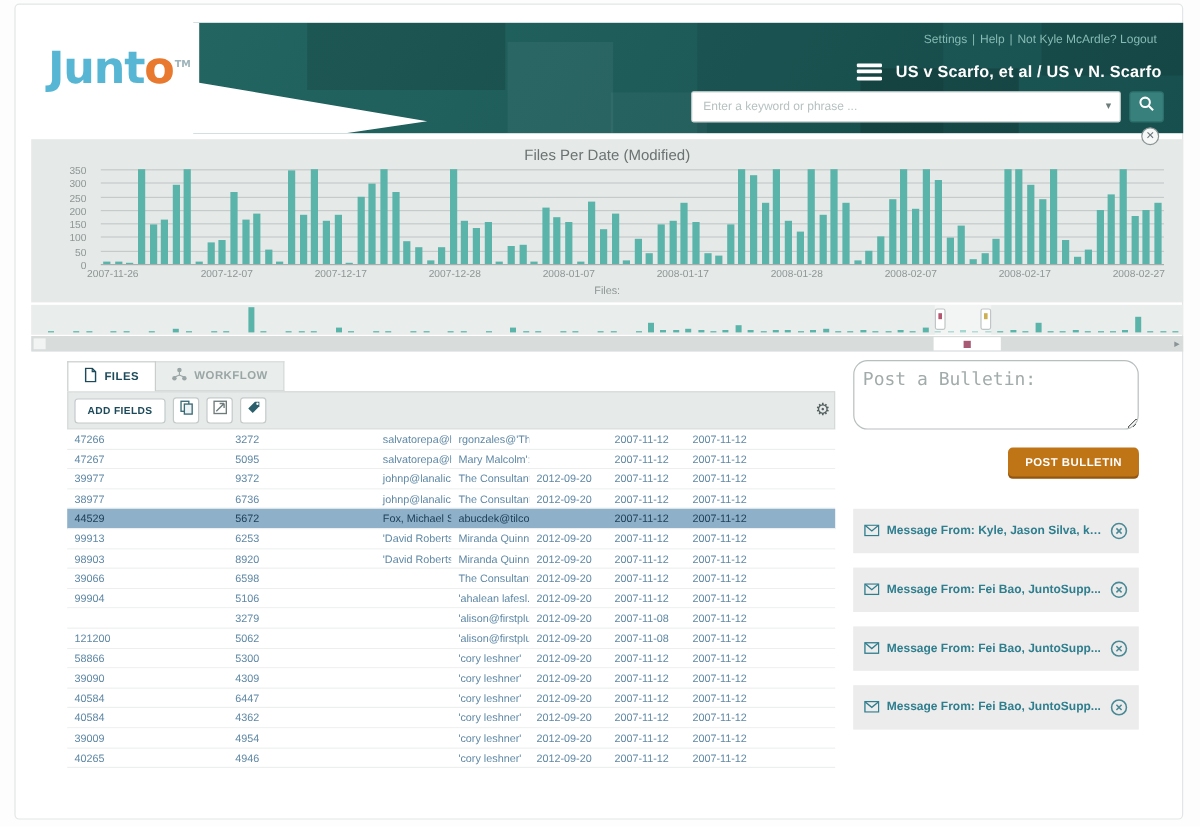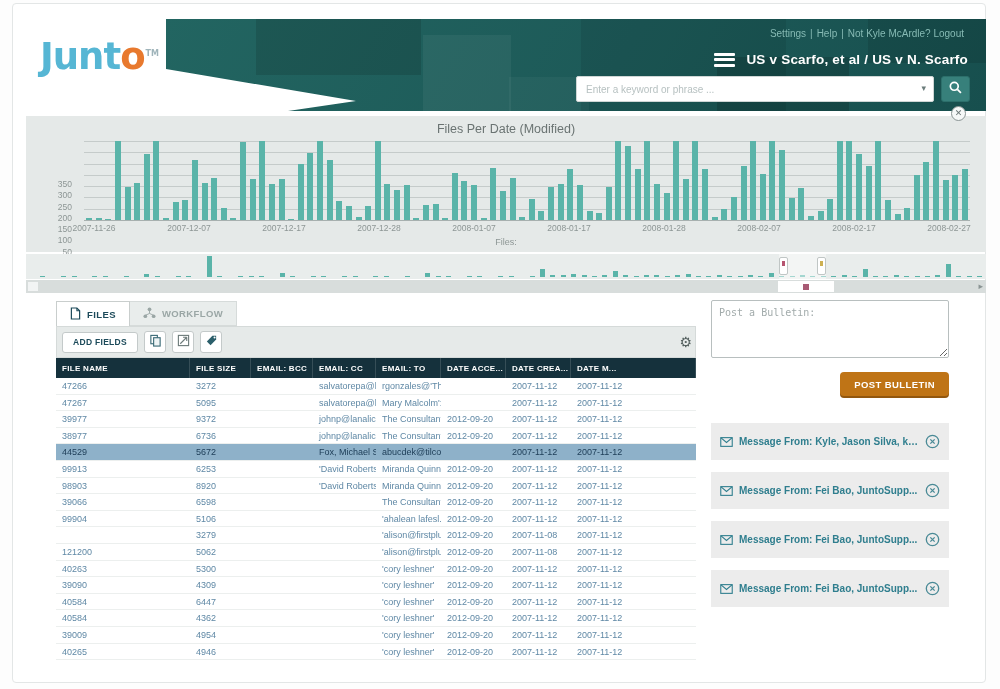--- a/index.html
+++ b/index.html
@@ -33,21 +33,21 @@
   .search-caret { position:absolute; right:8px; top:7px; font-size:9px; color:#6c7d7c; cursor:pointer; }
   .search-btn { width:29px; height:26px; background:#37807b; border:1px solid #2c6f6b; border-radius:3px;
           display:flex; align-items:center; justify-content:center; cursor:pointer; }
 
   
   .chart-panel { position:absolute; left:13px; top:112px; width:960px; height:136px; background:#e5e9e8; }
   .chart-title { position:absolute; top:6px; width:100%; text-align:center; font-size:12.5px; color:#6a7372; }
   .chart-close { position:absolute; top:-10px; right:20px; width:15px; height:15px; border:1px solid #8a9494;
           border-radius:50%; background:#f6f8f8; color:#6a7575; font-size:9px; line-height:13px;
           text-align:center; cursor:pointer; }
-  .y-axis { position:absolute; left:0; top:25px; width:52px; height:79px;margin-top:42px; }
+  .y-axis { position:absolute; left:0; top:25px; width:52px; height:79px; }
   .ytick { position:absolute; right:6px; font-size:8.5px; color:#8d9695; }
   .plot { position:absolute; left:58px; top:25px; width:886px; height:79px; }
   .gridline { position:absolute; left:0; right:0; height:1px; background:#c5cbca; }
   .gridline.zero { background:#a7b0af; }
   .bars { position:absolute; left:2px; right:2px; top:0; bottom:0; display:flex;
           align-items:flex-end; justify-content:space-between; }
   .bar { width:6px; background:#5ab4a9; }
   .x-axis { position:absolute; left:0; top:107px; width:100%; height:11px; }
   .xtick { position:absolute; width:66px; text-align:center; font-size:8.5px; color:#8d9695; }
   .x-label { position:absolute; top:121px; width:100%; text-align:center; font-size:9px; color:#8d9695; }
@@ -88,22 +88,22 @@
         border-right:1px solid rgba(255,255,255,.14); overflow:hidden; white-space:nowrap; cursor:pointer; }
   .trow { display:flex; height:16.6px; border-bottom:1px solid #ecefee; background:#fff; cursor:pointer; }
   .trow.sel { background:#8eb1c9; }
   .td { font-size:9px; color:#5f88a5; line-height:16px; padding-left:6px; overflow:hidden; white-space:nowrap; }
   .trow.sel .td { color:#20405a; }
 
   
   .bulletin { position:absolute; left:698px; top:296px; width:238px; }
   .bb-head { display:flex; align-items:center; gap:9px; margin-bottom:15px; }
   .bb-title { font-size:15px; font-weight:bold; color:#1d3d55; letter-spacing:.2px; }
-  .bb-text { width:100%; height:58px; border:1px solid #b8bfbf; border-radius:2px; padding:6px 7px;
-        font-family:"DejaVu Sans Mono", monospace; font-size:10px; color:#445; resize:both; }
+  .bb-text { width:100%; height:58px; border:1px solid #b8bfbf; border-radius:12px; padding:6px 7px;
+        font-family:"DejaVu Sans Mono", monospace; font-size:15px; color:#445; resize:both; }
   .bb-text::placeholder { color:#a2abab; }
   .bb-btnrow { margin-top:10px; text-align:right; }
   .post-btn { background:#bf7416; color:#fff; font-family:"Liberation Sans",sans-serif; font-weight:bold;
         font-size:9.5px; letter-spacing:.4px; border:none; border-radius:4px; height:24px;
         padding:0 14px; box-shadow:0 2px 0 #92570f; cursor:pointer; }
   .msg-list { margin-top:27px; }
   .msg-card { height:37px; background:#ececec; display:flex; align-items:center; padding:0 9px;
         gap:6px; margin-bottom:12px; cursor:pointer; }
   .msg-label { font-size:10px; font-weight:bold; color:#2f7e8e; white-space:nowrap; overflow:hidden;
         text-overflow:ellipsis; flex:1; }
@@ -445,30 +445,20 @@
         <svg width="13" height="13" viewBox="0 0 14 14">
               <path d="M2 8L8 2h4v4l-6 6z" fill="#2b5f6b"></path>
               <circle cx="10.3" cy="3.8" r="1.1" fill="#fff"></circle>
             </svg>
       </span>
     </div>
     <span class="gear">⚙</span>
   </div>
 
   <div class="files-table">
-    <div class="thead">
-          <div class="th" style="width: 134px;">FILE NAME</div>
-          <div class="th" style="width: 61px;">FILE SIZE</div>
-          <div class="th" style="width: 62px;">EMAIL: BCC</div>
-          <div class="th" style="width: 63px;">EMAIL: CC</div>
-          <div class="th" style="width: 65px;">EMAIL: TO</div>
-          <div class="th" style="width: 65px;">DATE ACCE...</div>
-          <div class="th" style="width: 65px;">DATE CREA...</div>
-          <div class="th" style="width: 125px;">DATE M...</div>
-        </div>
     <div class="tbody">
           <div class="trow">
             <div class="td" style="width: 134px;">47266</div>
             <div class="td" style="width: 61px;">3272</div>
             <div class="td" style="width: 62px;"></div>
             <div class="td" style="width: 63px;">salvatorepa@hil...</div>
             <div class="td" style="width: 65px;">rgonzales@'The...</div>
             <div class="td" style="width: 65px;"></div>
             <div class="td" style="width: 65px;">2007-11-12</div>
             <div class="td" style="width: 125px;">2007-11-12</div>
@@ -567,21 +557,21 @@
             <div class="td" style="width: 134px;">121200</div>
             <div class="td" style="width: 61px;">5062</div>
             <div class="td" style="width: 62px;"></div>
             <div class="td" style="width: 63px;"></div>
             <div class="td" style="width: 65px;">'alison@firstplu...</div>
             <div class="td" style="width: 65px;">2012-09-20</div>
             <div class="td" style="width: 65px;">2007-11-08</div>
             <div class="td" style="width: 125px;">2007-11-12</div>
           </div>
           <div class="trow">
-            <div class="td" style="width: 134px;">40263</div>
+            <div class="td" style="width: 134px;">58866</div>
             <div class="td" style="width: 61px;">5300</div>
             <div class="td" style="width: 62px;"></div>
             <div class="td" style="width: 63px;"></div>
             <div class="td" style="width: 65px;">'cory leshner'</div>
             <div class="td" style="width: 65px;">2012-09-20</div>
             <div class="td" style="width: 65px;">2007-11-12</div>
             <div class="td" style="width: 125px;">2007-11-12</div>
           </div>
           <div class="trow">
             <div class="td" style="width: 134px;">39090</div>

